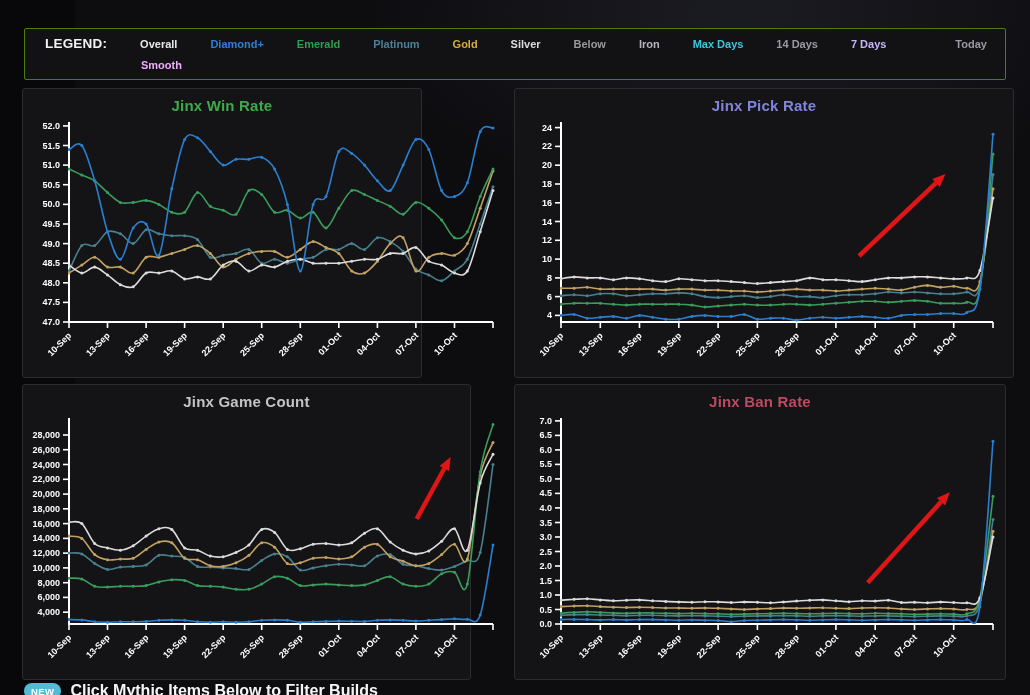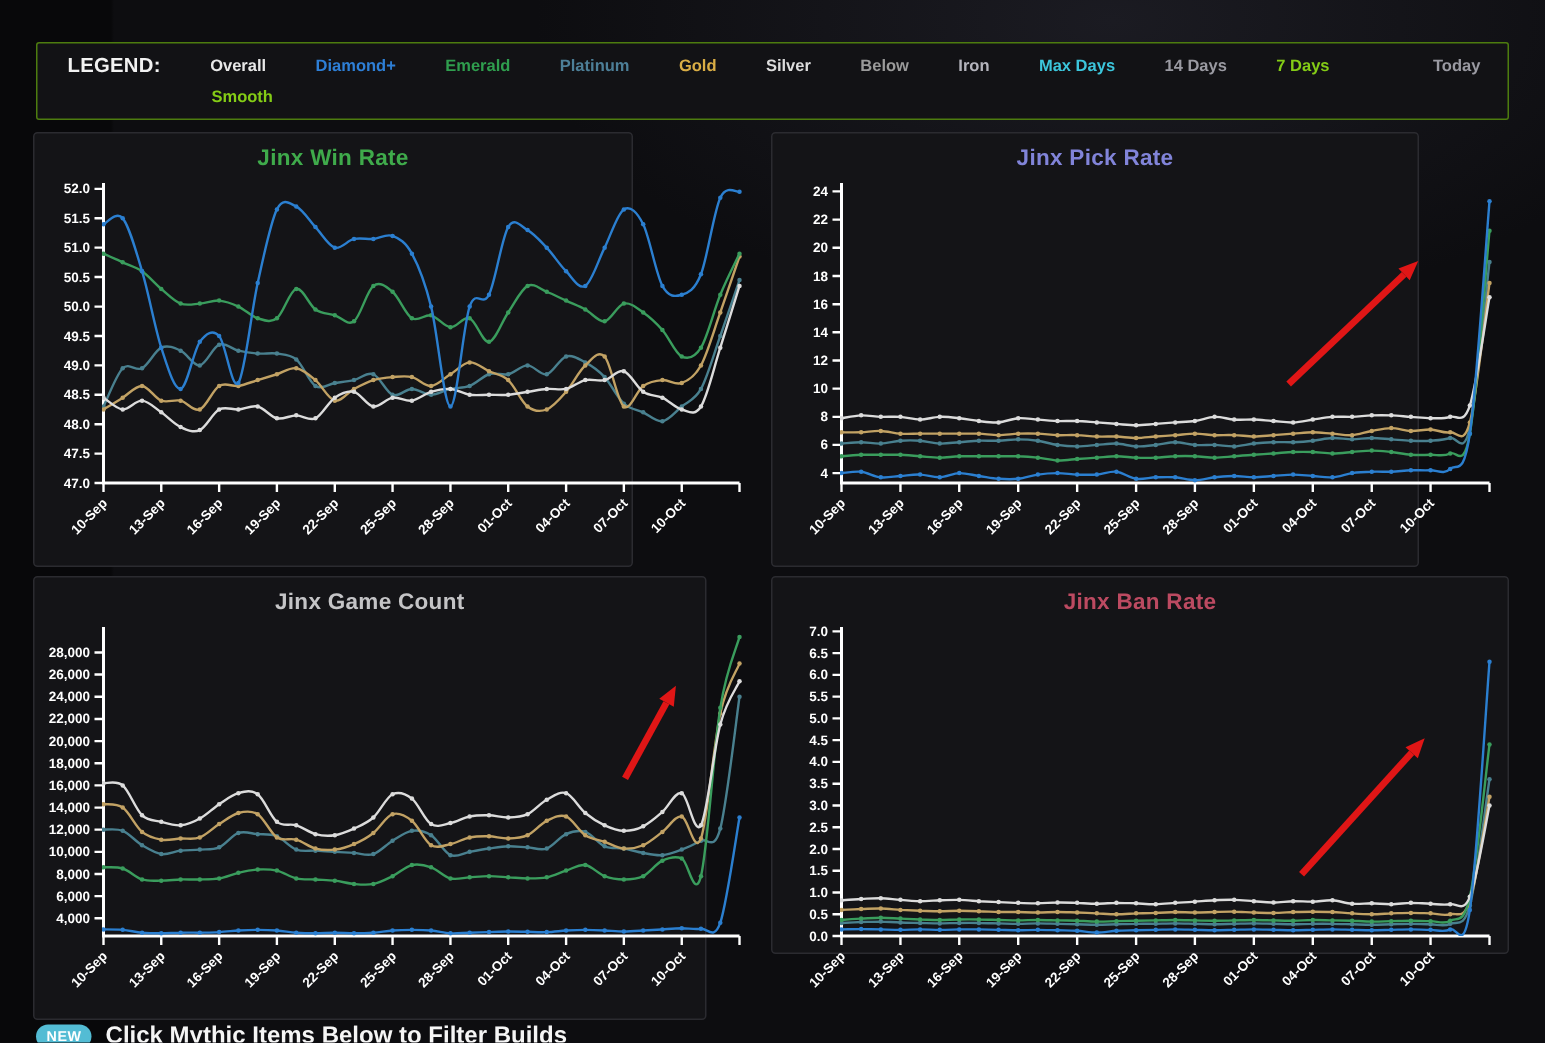--- a/index.html
+++ b/index.html
@@ -40,24 +40,24 @@
   <span class="legend-item" style="color: rgb(232, 232, 232);">Overall</span>
       <span class="legend-item" style="color: rgb(46, 127, 214);">Diamond+</span>
       <span class="legend-item" style="color: rgb(47, 158, 78);">Emerald</span>
       <span class="legend-item" style="color: rgb(77, 127, 152);">Platinum</span>
       <span class="legend-item" style="color: rgb(217, 173, 69);">Gold</span>
       <span class="legend-item" style="color: rgb(220, 220, 220);">Silver</span>
       <span class="legend-item" style="color: rgb(154, 154, 154);">Below</span>
       <span class="legend-item" style="color: rgb(180, 180, 188);">Iron</span>
       <span class="legend-item" style="color: rgb(60, 198, 220);">Max Days</span>
       <span class="legend-item" style="color: rgb(154, 154, 162);">14 Days</span>
-      <span class="legend-item" style="color: #84cc16;">7 Days</span>
+      <span class="legend-item" style="color: #c4b5fd;">7 Days</span>
       <span class="legend-item" style="color: rgb(154, 154, 162); margin-left: 36px;">Today</span>
     </div>
-  <div class="legend-row2" id="legend-row2"><span class="legend-item" style="color: #84cc16;">Smooth</span></div>
+  <div class="legend-row2" id="legend-row2"><span class="legend-item" style="color: #f0abfc;">Smooth</span></div>
 </div>
 
 <div class="card" id="card-0" style="left:22px;top:88px;width:400px;height:290px;">
   <div class="chart-title" style="color: rgb(63, 170, 75);">Jinx Win Rate</div>
   <svg class="chart-svg" id="chart-0" width="482" height="254">
       <defs>
         <clipPath id="clip0">
           <rect x="45" y="0" width="428" height="206"></rect>
         </clipPath>
       </defs>
@@ -280,21 +280,21 @@
         <circle cx="392.9" cy="23.6" r="1.5" fill="#2b7fd0"></circle>
         <circle cx="405.8" cy="33.5" r="1.5" fill="#2b7fd0"></circle>
         <circle cx="418.6" cy="74.6" r="1.5" fill="#2b7fd0"></circle>
         <circle cx="431.5" cy="80.5" r="1.5" fill="#2b7fd0"></circle>
         <circle cx="444.3" cy="66.8" r="1.5" fill="#2b7fd0"></circle>
         <circle cx="457.2" cy="15.8" r="1.5" fill="#2b7fd0"></circle>
         <circle cx="470.0" cy="11.9" r="1.5" fill="#2b7fd0"></circle>
       </g>
     </svg>
 </div>
-<div class="card" id="card-1" style="left:514px;top:88px;width:432px;height:290px;">
+<div class="card" id="card-1" style="left:514px;top:88px;width:500px;height:290px;">
   <div class="chart-title" style="color: rgb(129, 132, 217);">Jinx Pick Rate</div>
   <svg class="chart-svg" id="chart-1" width="490" height="254">
       <defs>
         <clipPath id="clip1">
           <rect x="45" y="0" width="436" height="206"></rect>
         </clipPath>
       </defs>
       <line x1="46" y1="6" x2="46" y2="206" stroke="#ffffff" stroke-width="2"></line>
       <line x1="45" y1="206" x2="478" y2="206" stroke="#ffffff" stroke-width="2"></line>
       <line x1="40" y1="199.4" x2="46" y2="199.4" stroke="#ffffff" stroke-width="1.6"></line>
@@ -756,21 +756,21 @@
         <circle cx="418.6" cy="207.6" r="1.5" fill="#2b7fd0"></circle>
         <circle cx="431.5" cy="206.8" r="1.5" fill="#2b7fd0"></circle>
         <circle cx="444.3" cy="207.2" r="1.5" fill="#2b7fd0"></circle>
         <circle cx="457.2" cy="203.1" r="1.5" fill="#2b7fd0"></circle>
         <circle cx="470.0" cy="133.0" r="1.5" fill="#2b7fd0"></circle>
       </g>
       <line x1="393.7" y1="106.9" x2="421.3" y2="56.5" stroke="#e01616" stroke-width="4.5"></line>
       <polygon points="427.6,45.1 426.2,59.2 416.5,53.9" fill="#e01616"></polygon>
     </svg>
 </div>
-<div class="card" id="card-3" style="left:514px;top:384px;width:492px;height:252px;">
+<div class="card" id="card-3" style="left:514px;top:384px;width:492px;height:296px;">
   <div class="chart-title" style="color: rgb(188, 74, 97);">Jinx Ban Rate</div>
   <svg class="chart-svg" id="chart-3" width="490" height="260">
       <defs>
         <clipPath id="clip3">
           <rect x="45" y="0" width="436" height="212"></rect>
         </clipPath>
       </defs>
       <line x1="46" y1="6" x2="46" y2="212" stroke="#ffffff" stroke-width="2"></line>
       <line x1="45" y1="212" x2="478" y2="212" stroke="#ffffff" stroke-width="2"></line>
       <line x1="40" y1="212.0" x2="46" y2="212.0" stroke="#ffffff" stroke-width="1.6"></line>

